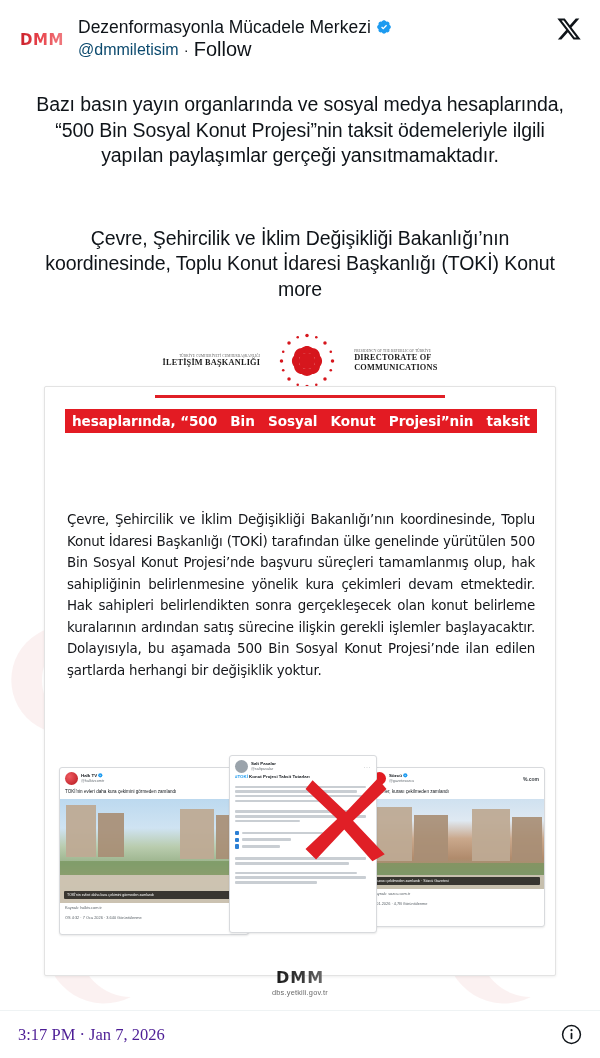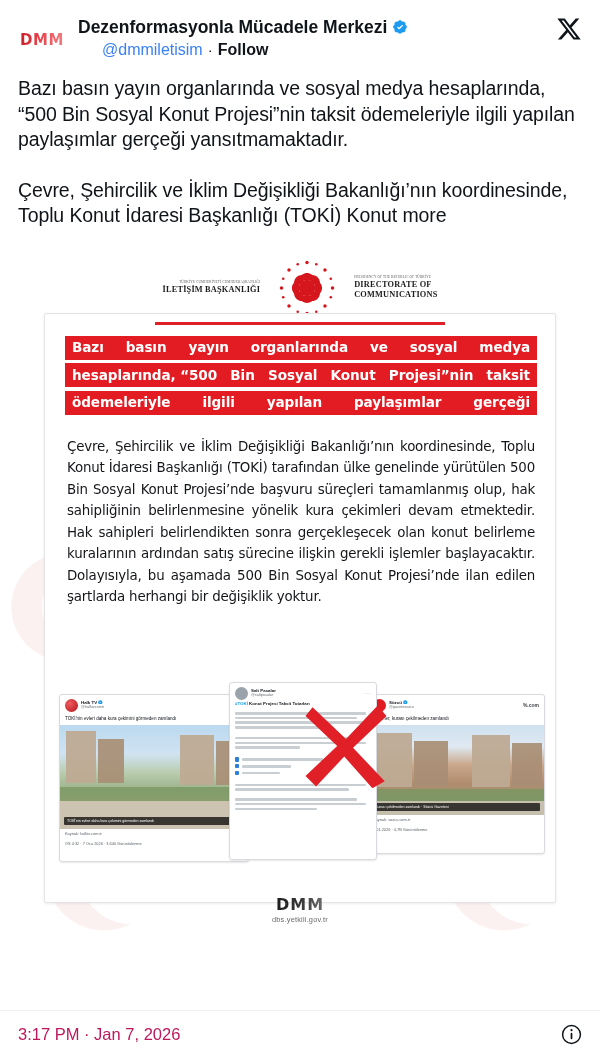--- a/index.html
+++ b/index.html
@@ -35,42 +35,42 @@
     letter-spacing: 0.5px;
     background: linear-gradient(90deg,#c9202a 0%, #e8434b 45%, #f07d82 100%);
     -webkit-background-clip: text;
     background-clip: text;
     color: transparent;
     font-family: "DejaVu Sans", sans-serif;
   }
   .idblock { padding-top: 2px; flex: 1 1 auto; min-width: 0;}
   .nameline { display: flex; align-items: center; gap: 5px; }
   .displayname {
-    font-size: 17.5px; font-weight: 700; color:#0f1419; line-height: 22px;
+    font-size: 17.5px; font-weight: 400; color:#0f1419; line-height: 22px;
     white-space: nowrap;
   }
   .verified { width: 16px; height: 16px; flex: 0 0 16px; display:block; }
   .handleline { display: flex; align-items: center; gap: 5px; margin-top: 1px; }
-  .handle { font-size: 16px; color: #3b82f6; line-height: 21px; margin-left: 24px; }
+  .handle { font-size: 16px; color: #0c4a6e; line-height: 21px; }
   .dot-sep { font-size: 15px; color: #0f1419; }
-  .follow { font-size: 16px; font-weight: 700; color:#0f1419; line-height:21px; }
+  .follow { font-size: 20px; font-weight: 400; color:#0f1419; line-height:21px; }
   .xlogo {
     position: absolute; top: 16px; right: 18px;
     width: 26px; height: 26px;
   }
 
   
   .body-text {
     padding: 10px 18px 0 18px;
     font-size: 19.5px;
     line-height: 25.5px;
     color: #0f1419;
     letter-spacing: -0.1px;
   }
-  .body-text p { margin: 0; }
+  .body-text p { margin: 16px; text-align: center; }
   .body-text .gap { height: 25px; }
   .showmore { color:#0f1419; }
 
   
   .media {
     margin: 18px 0 0 0;
     width: 579px;
     position: relative;
     background: #ffffff;
     height: 690px;
@@ -220,21 +220,21 @@
   .dmm-url { font-size: 7.4px; color:#6a6a6a; letter-spacing:0.2px; margin-top:1px;}
 
   
   .footer {
     position: absolute; bottom: 0; left:0; width: 600px;
     border-top: 1px solid #eff3f4;
     height: 48px;
     display:flex; align-items:center; justify-content: space-between;
     padding: 0 18px;
   }
-  .ts { font-size: 16.5px; color:#be185d; }
+  .ts { font-size: 16.5px; color:#4c1d95;font-family:Liberation Serif, serif; }
   .info-icon { width: 21px; height: 21px; }
 </style>
 </head>
 <body>
 
 <div class="tweet">
 
   <div class="header">
     <div class="avatar">
       <span class="avatar-text">DMM</span>
@@ -340,42 +340,26 @@
         <div class="logo-main">DIRECTORATE OF</div>
         <div class="logo-main">COMMUNICATIONS</div>
       </div>
     </div>
 
     <div class="doccard">
       <div class="accentbar"></div>
 
       <div class="headline">
         <div class="hl-row just">
-          <span>Bazı</span>
-          <span>basın</span>
-          <span>yayın</span>
-          <span>organlarında</span>
-          <span>ve</span>
-          <span>sosyal</span>
-          <span>medya</span>
-        </div>
-        <div class="hl-row just">
           <span>hesaplarında, “500</span>
           <span>Bin</span>
           <span>Sosyal</span>
           <span>Konut</span>
           <span>Projesi”nin</span>
           <span>taksit</span>
-        </div>
-        <div class="hl-row just">
-          <span>ödemeleriyle</span>
-          <span>ilgili</span>
-          <span>yapılan</span>
-          <span>paylaşımlar</span>
-          <span>gerçeği</span>
         </div>
       </div>
 
       <div class="doc-para p1">Çevre, Şehircilik ve İklim Değişikliği Bakanlığı’nın koordinesinde, Toplu Konut İdaresi Başkanlığı (TOKİ) tarafından ülke genelinde yürütülen 500 Bin Sosyal Konut Projesi’nde başvuru süreçleri tamamlanmış olup, hak sahipliğinin belirlenmesine yönelik kura çekimleri devam etmektedir. Hak sahipleri belirlendikten sonra gerçekleşecek olan konut belirleme kuralarının ardından satış sürecine ilişkin gerekli işlemler başlayacaktır. Dolayısıyla, bu aşamada 500 Bin Sosyal Konut Projesi’nde ilan edilen şartlarda herhangi bir değişiklik yoktur.</div>
 
       <div class="collage">
 
         <div class="shot left">
           <div class="sh-head">
             <div class="sh-av red"></div>

